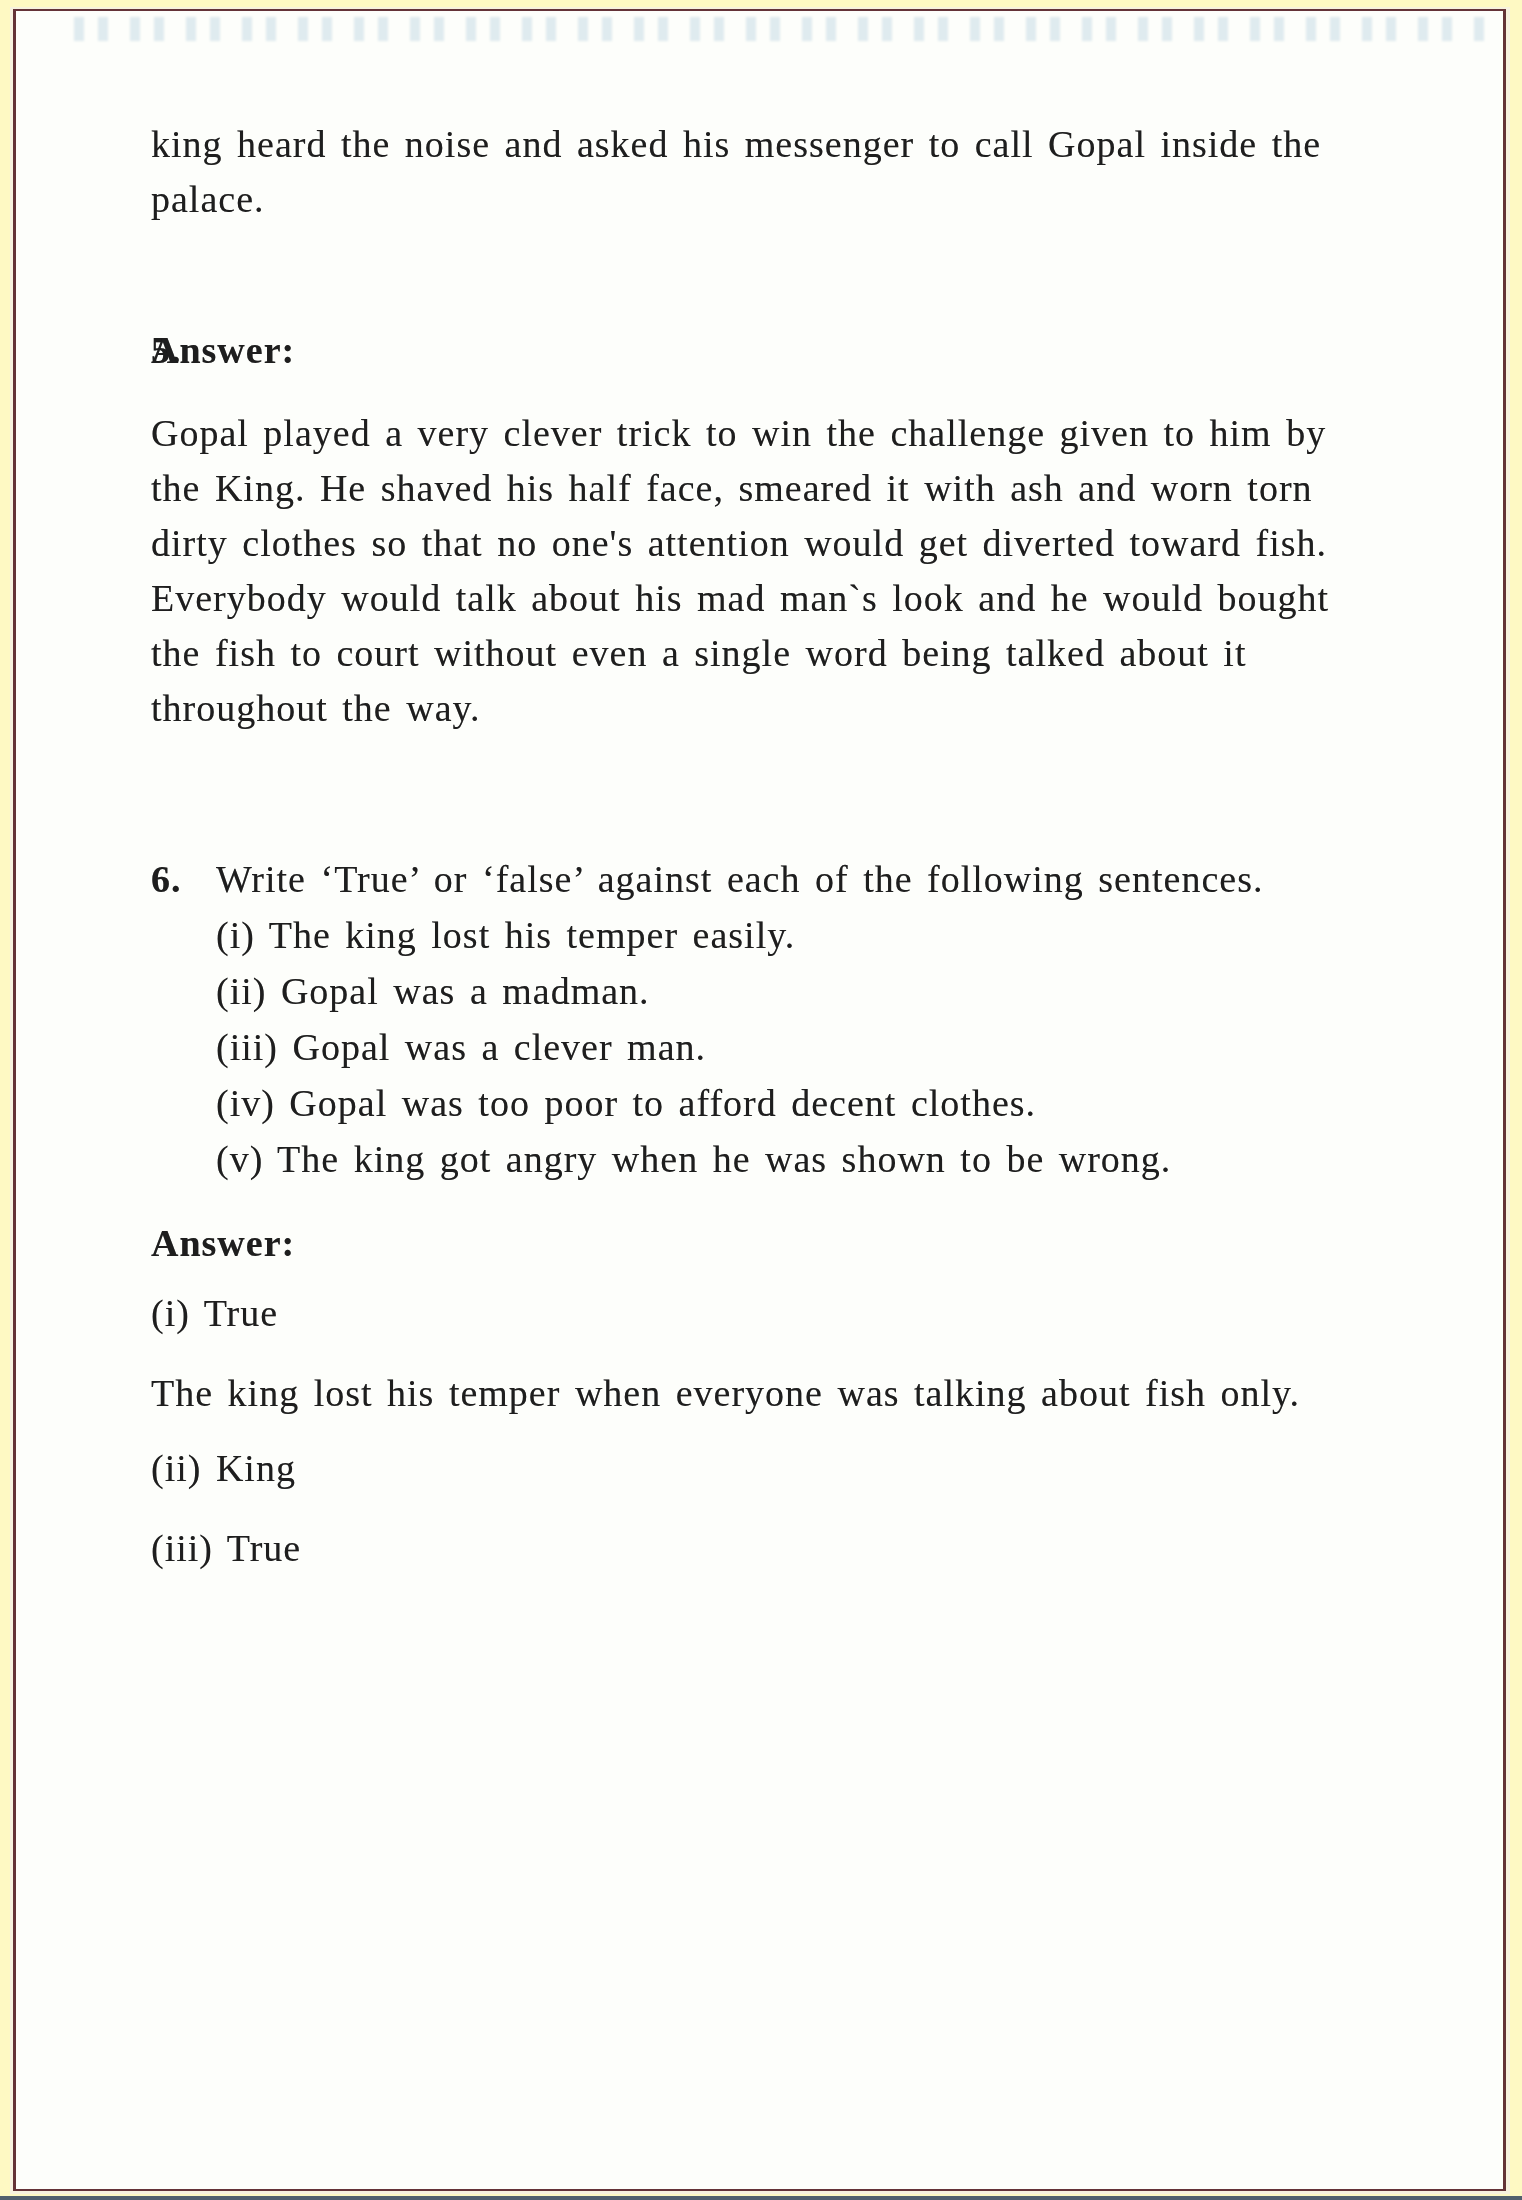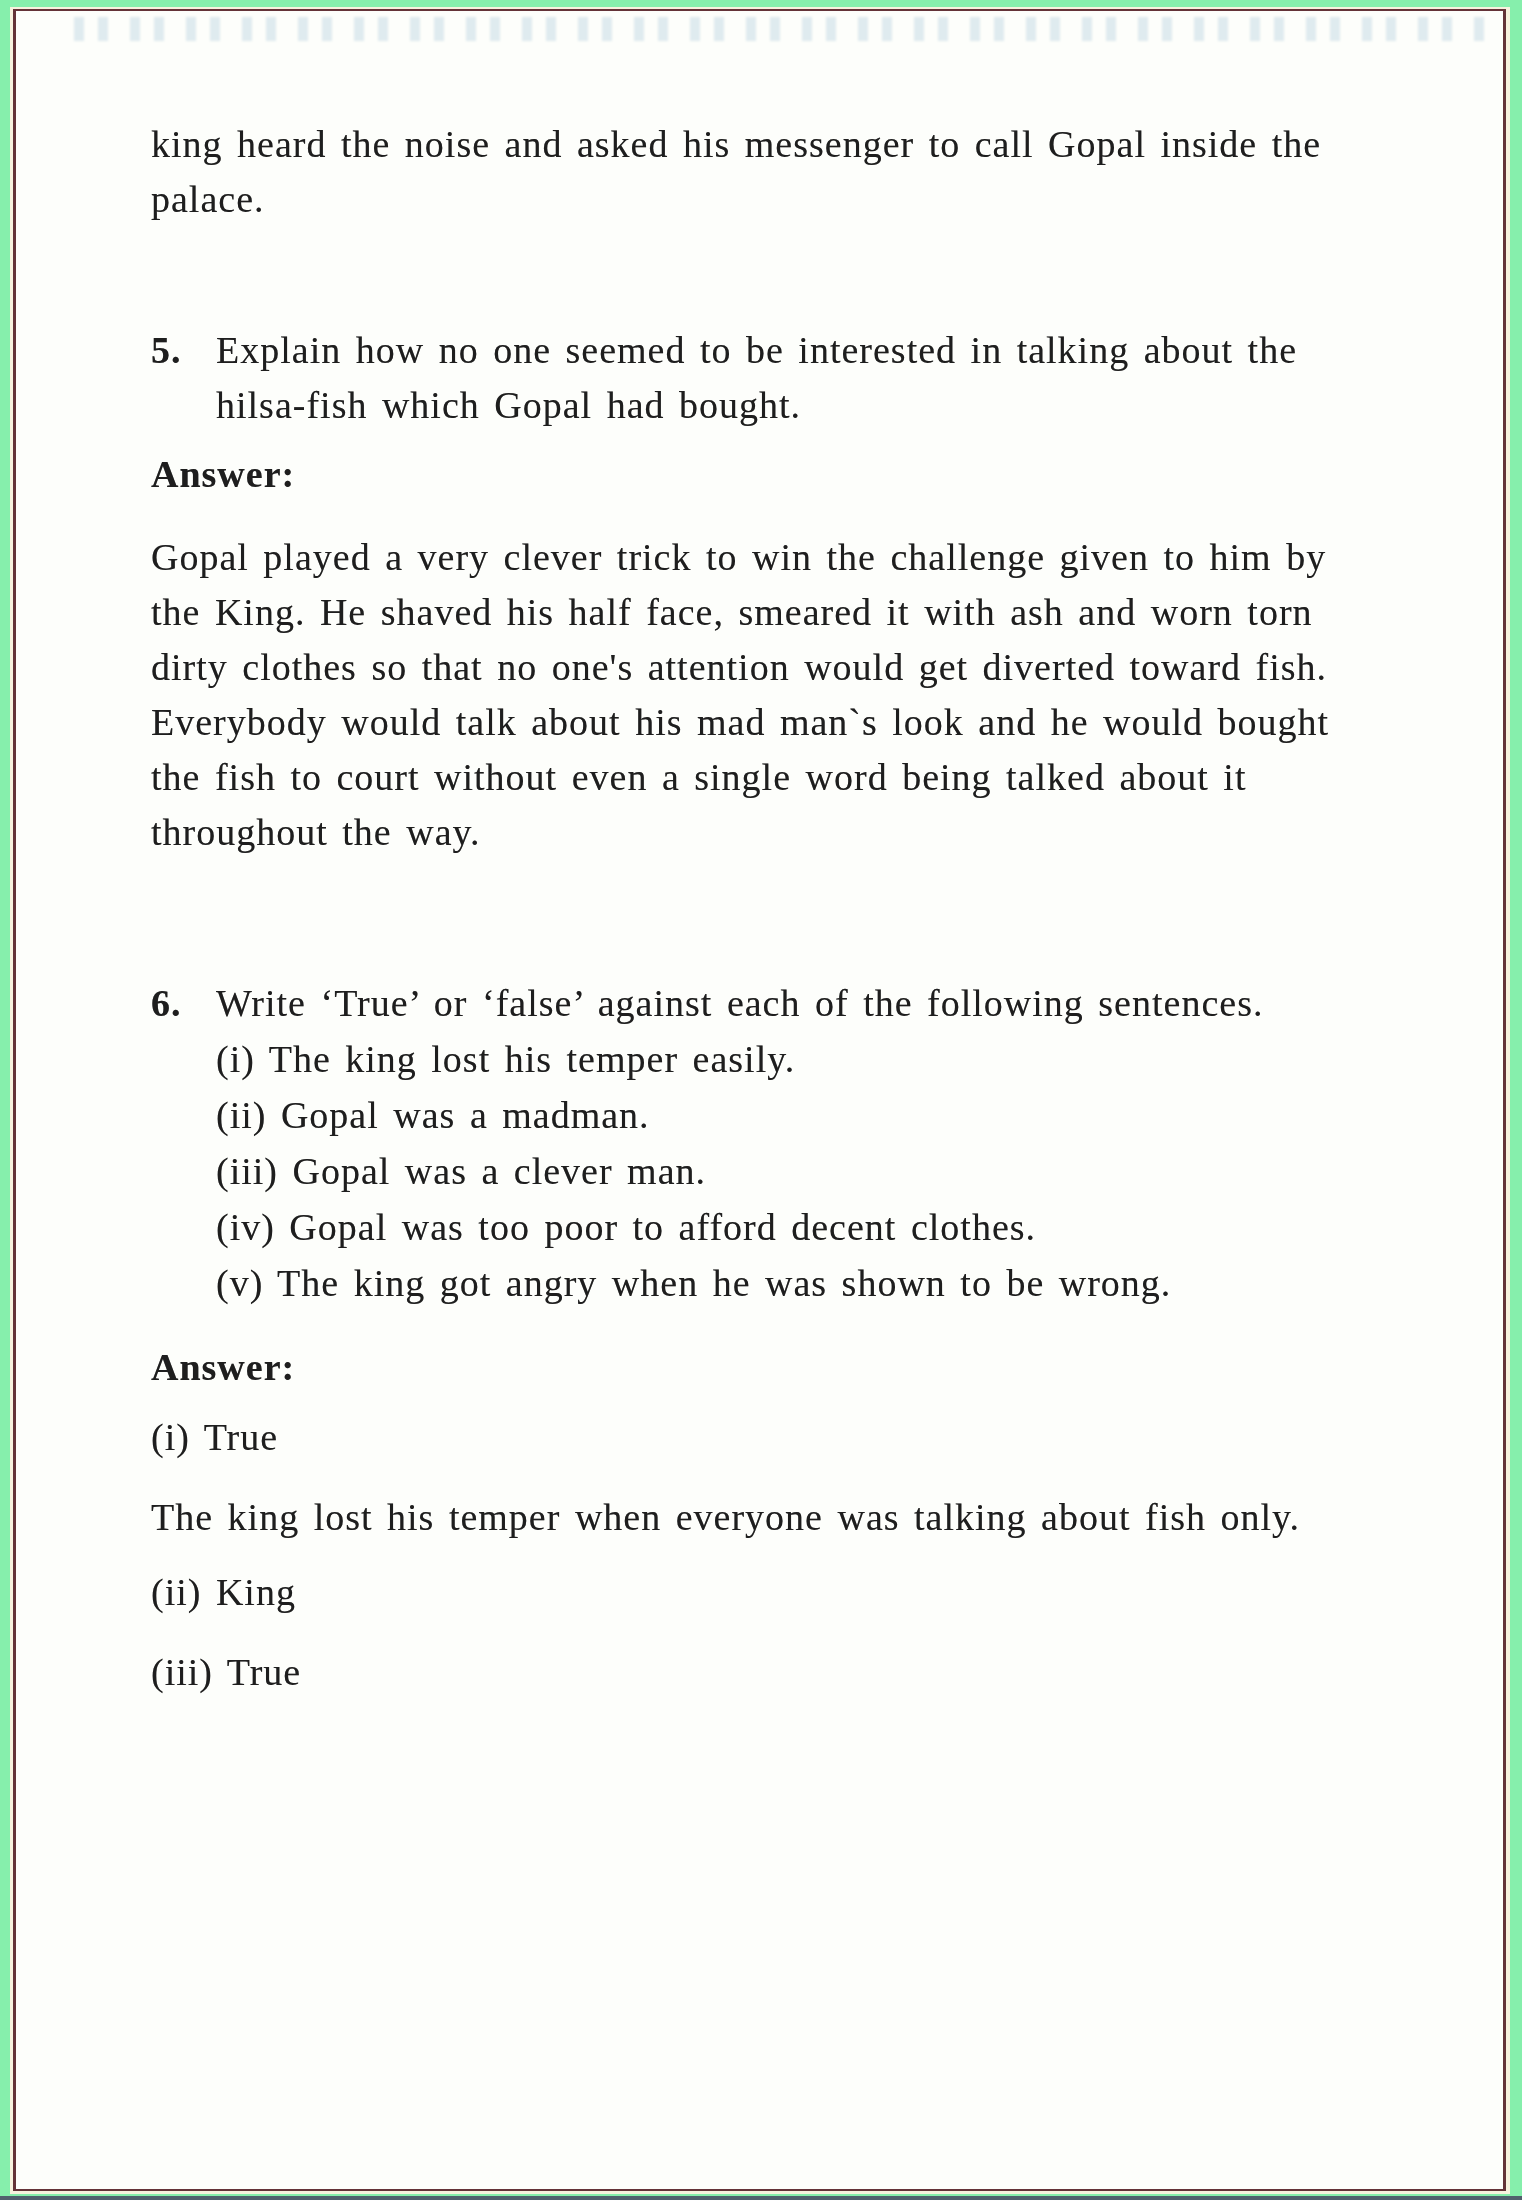--- a/index.html
+++ b/index.html
@@ -5,21 +5,21 @@
   html, body { margin: 0; padding: 0; }
   body {
     width: 1522px; height: 2200px;
     background: #ffffff;
     font-family: "Liberation Serif", "DejaVu Serif", serif;
     overflow: hidden;
   }
   .page {
     position: absolute; inset: 0;
     box-sizing: border-box;
-    background: #86efac;              
+    background: #fef9c3;              
     padding: 7px 12px 6px 10px;
   }
   .frame-gap {
     box-sizing: border-box; height: 100%;
     background: #F7F2DE;              
     padding: 2px 4px 3px 3px;
   }
   .frame-inner {
     box-sizing: border-box; height: 100%;
     background: #643338;              
@@ -65,22 +65,20 @@
     <div class="frame-inner">
       <div class="content">
 
         <div class="artifact-band"></div>
 
         <p class="pre" style="margin-bottom:96px;">king heard the noise and asked his messenger to call Gopal inside the
 palace.</p>
 
         <div class="question" style="margin-bottom:14px;">
           <span class="qnum">5.</span>
-          <span class="pre">Explain how no one seemed to be interested in talking about the
-hilsa-fish which Gopal had bought.</span>
         </div>
 
         <p class="bold" style="margin-bottom:28px;">Answer:</p>
 
         <p class="pre" style="margin-bottom:115px;">Gopal played a very clever trick to win the challenge given to him by
 the King. He shaved his half face, smeared it with ash and worn torn
 dirty clothes so that no one's attention would get diverted toward fish.
 Everybody would talk about his mad man`s look and he would bought
 the fish to court without even a single word being talked about it
 throughout the way.</p>

